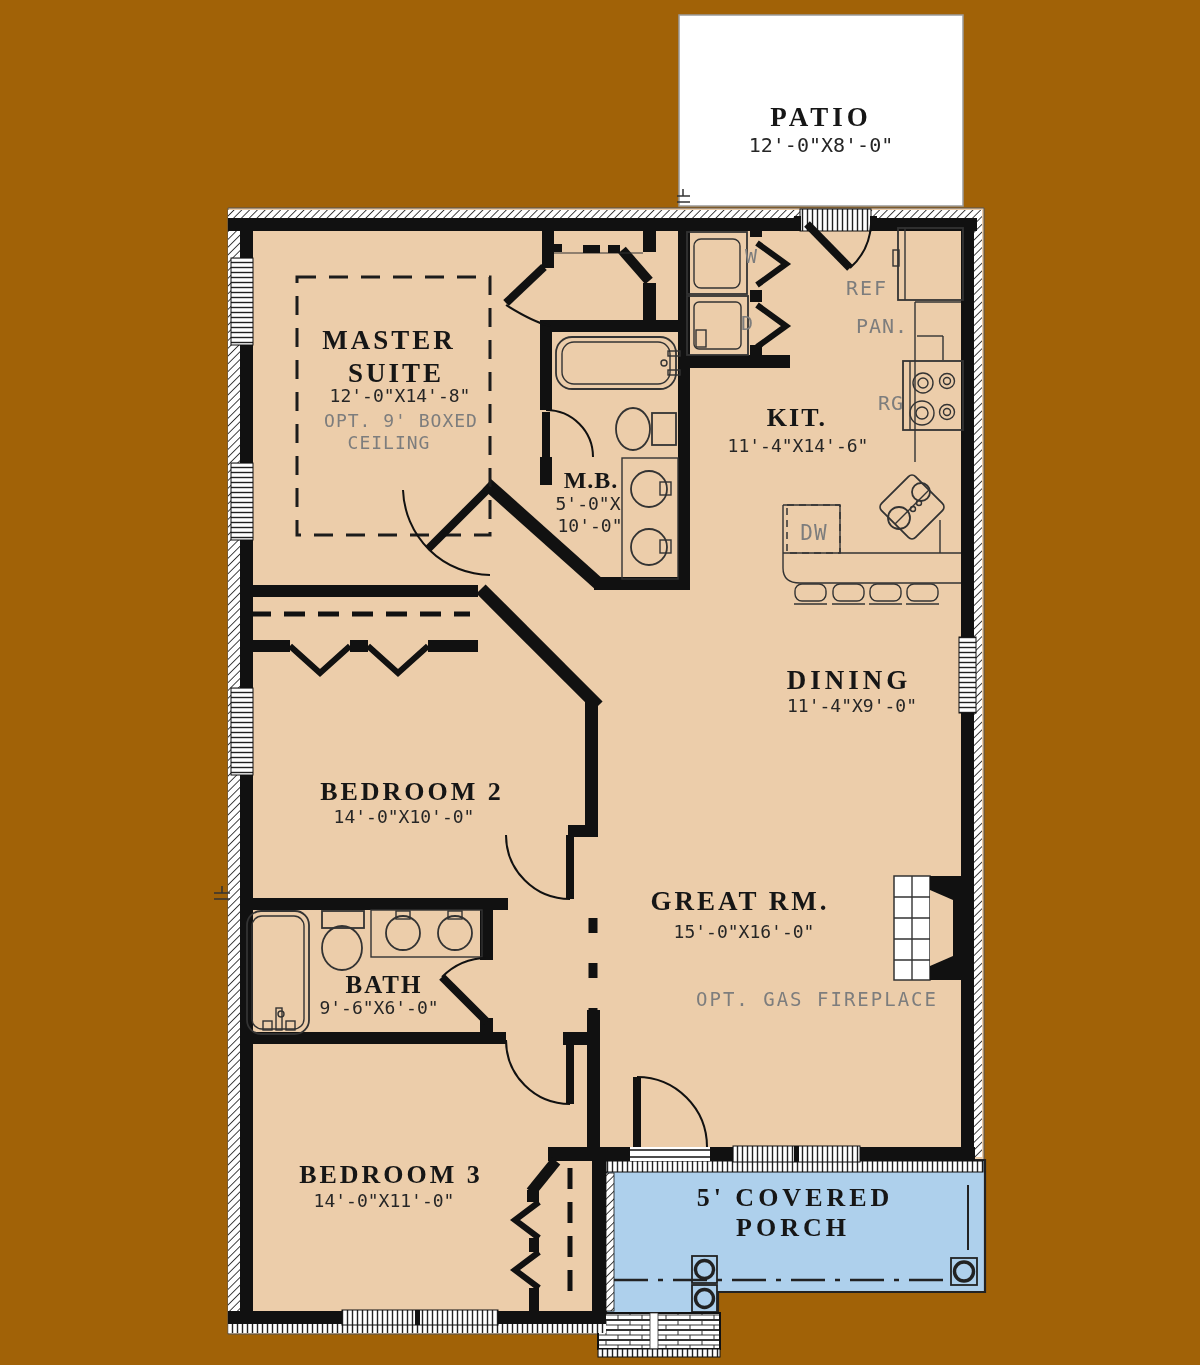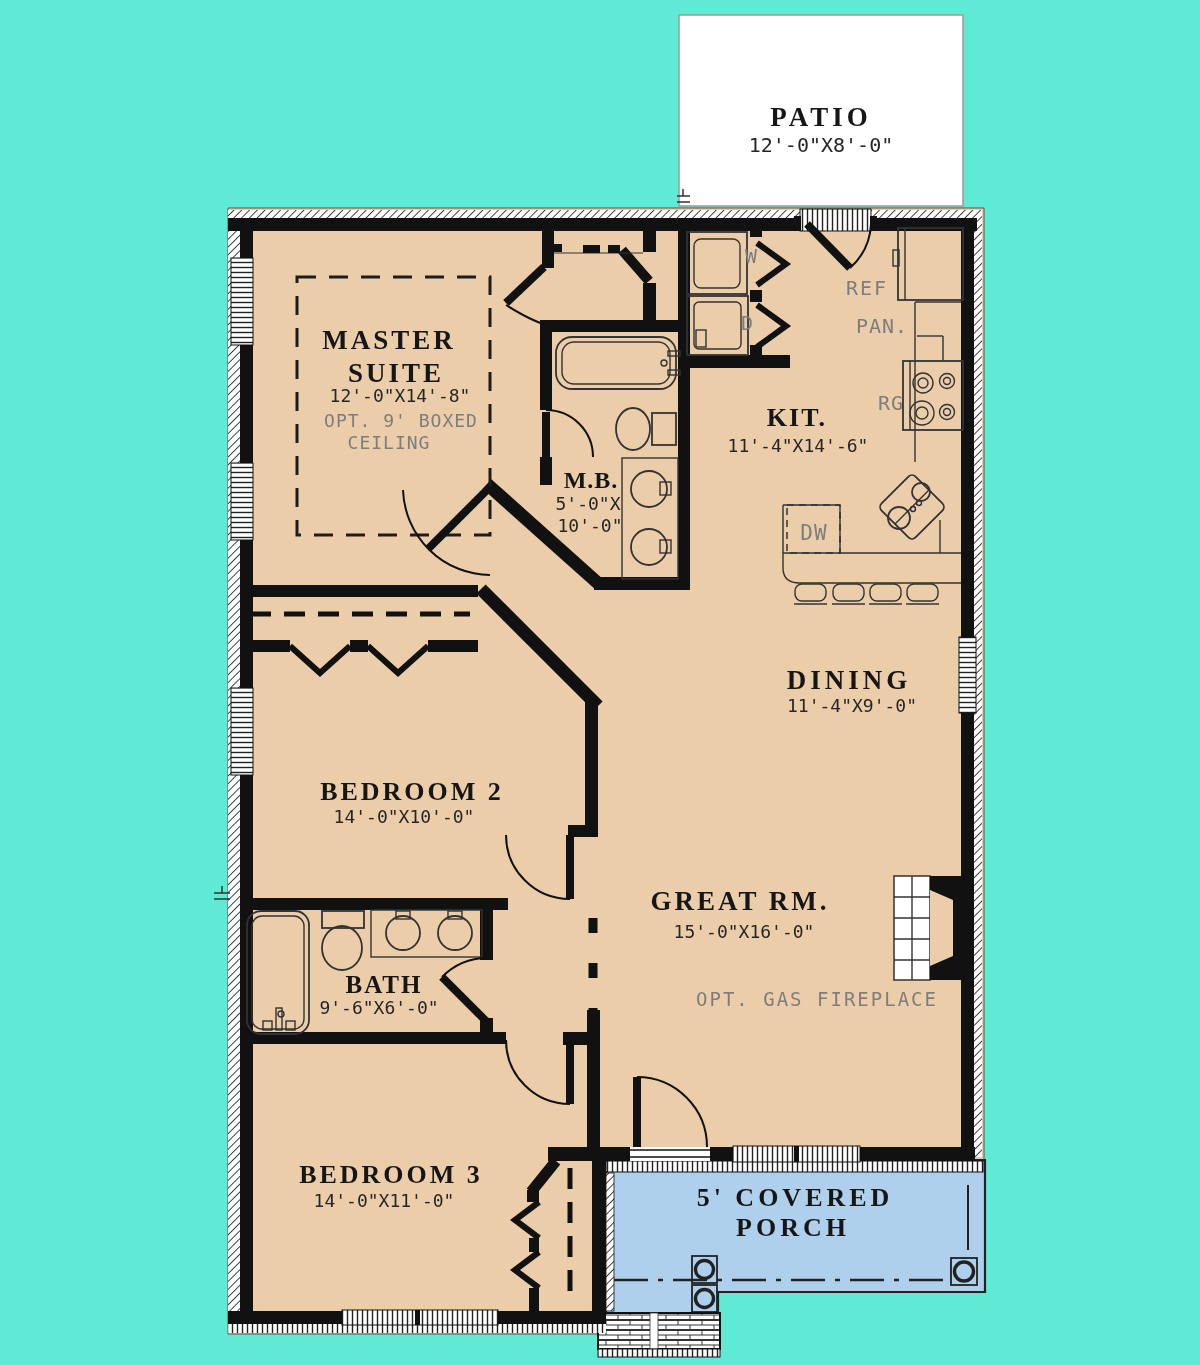--- a/index.html
+++ b/index.html
@@ -1,16 +1,16 @@
 <!DOCTYPE html>
 <html style="--floor: #eccdaa; --porch: #aed0ec; --wall: #111111; --annotation: #7d7d7d; --patio-border: #9a9a9a;"><head>
 <meta charset="utf-8">
 <style>
   html,body{margin:0;padding:0;background:#fff;}
-  #stage{position:relative;width:1200px;height:1365px;background:#5eead4;overflow:hidden;}
+  #stage{position:relative;width:1200px;height:1365px;background:#a16207;overflow:hidden;}
   svg{display:block;}
   .t-room{font-family:"Liberation Serif",serif;fill:#161616;font-weight:bold;}
   .t-dim{font-family:"DejaVu Sans Mono",monospace;fill:#262626;}
   .t-note{font-family:"DejaVu Sans Mono",monospace;fill:#7d7d7d;}
   .wall{fill:#111111;stroke:none;}
   .fix{fill:none;stroke:#333;stroke-width:1.8;}
   .thin{fill:none;stroke:#333;stroke-width:1.4;}
   .arc{fill:none;stroke:#111;stroke-width:2;}
   .leaf{stroke:#111;stroke-width:8;fill:none;}
   .chev{fill:none;stroke:#111;stroke-width:6;}

